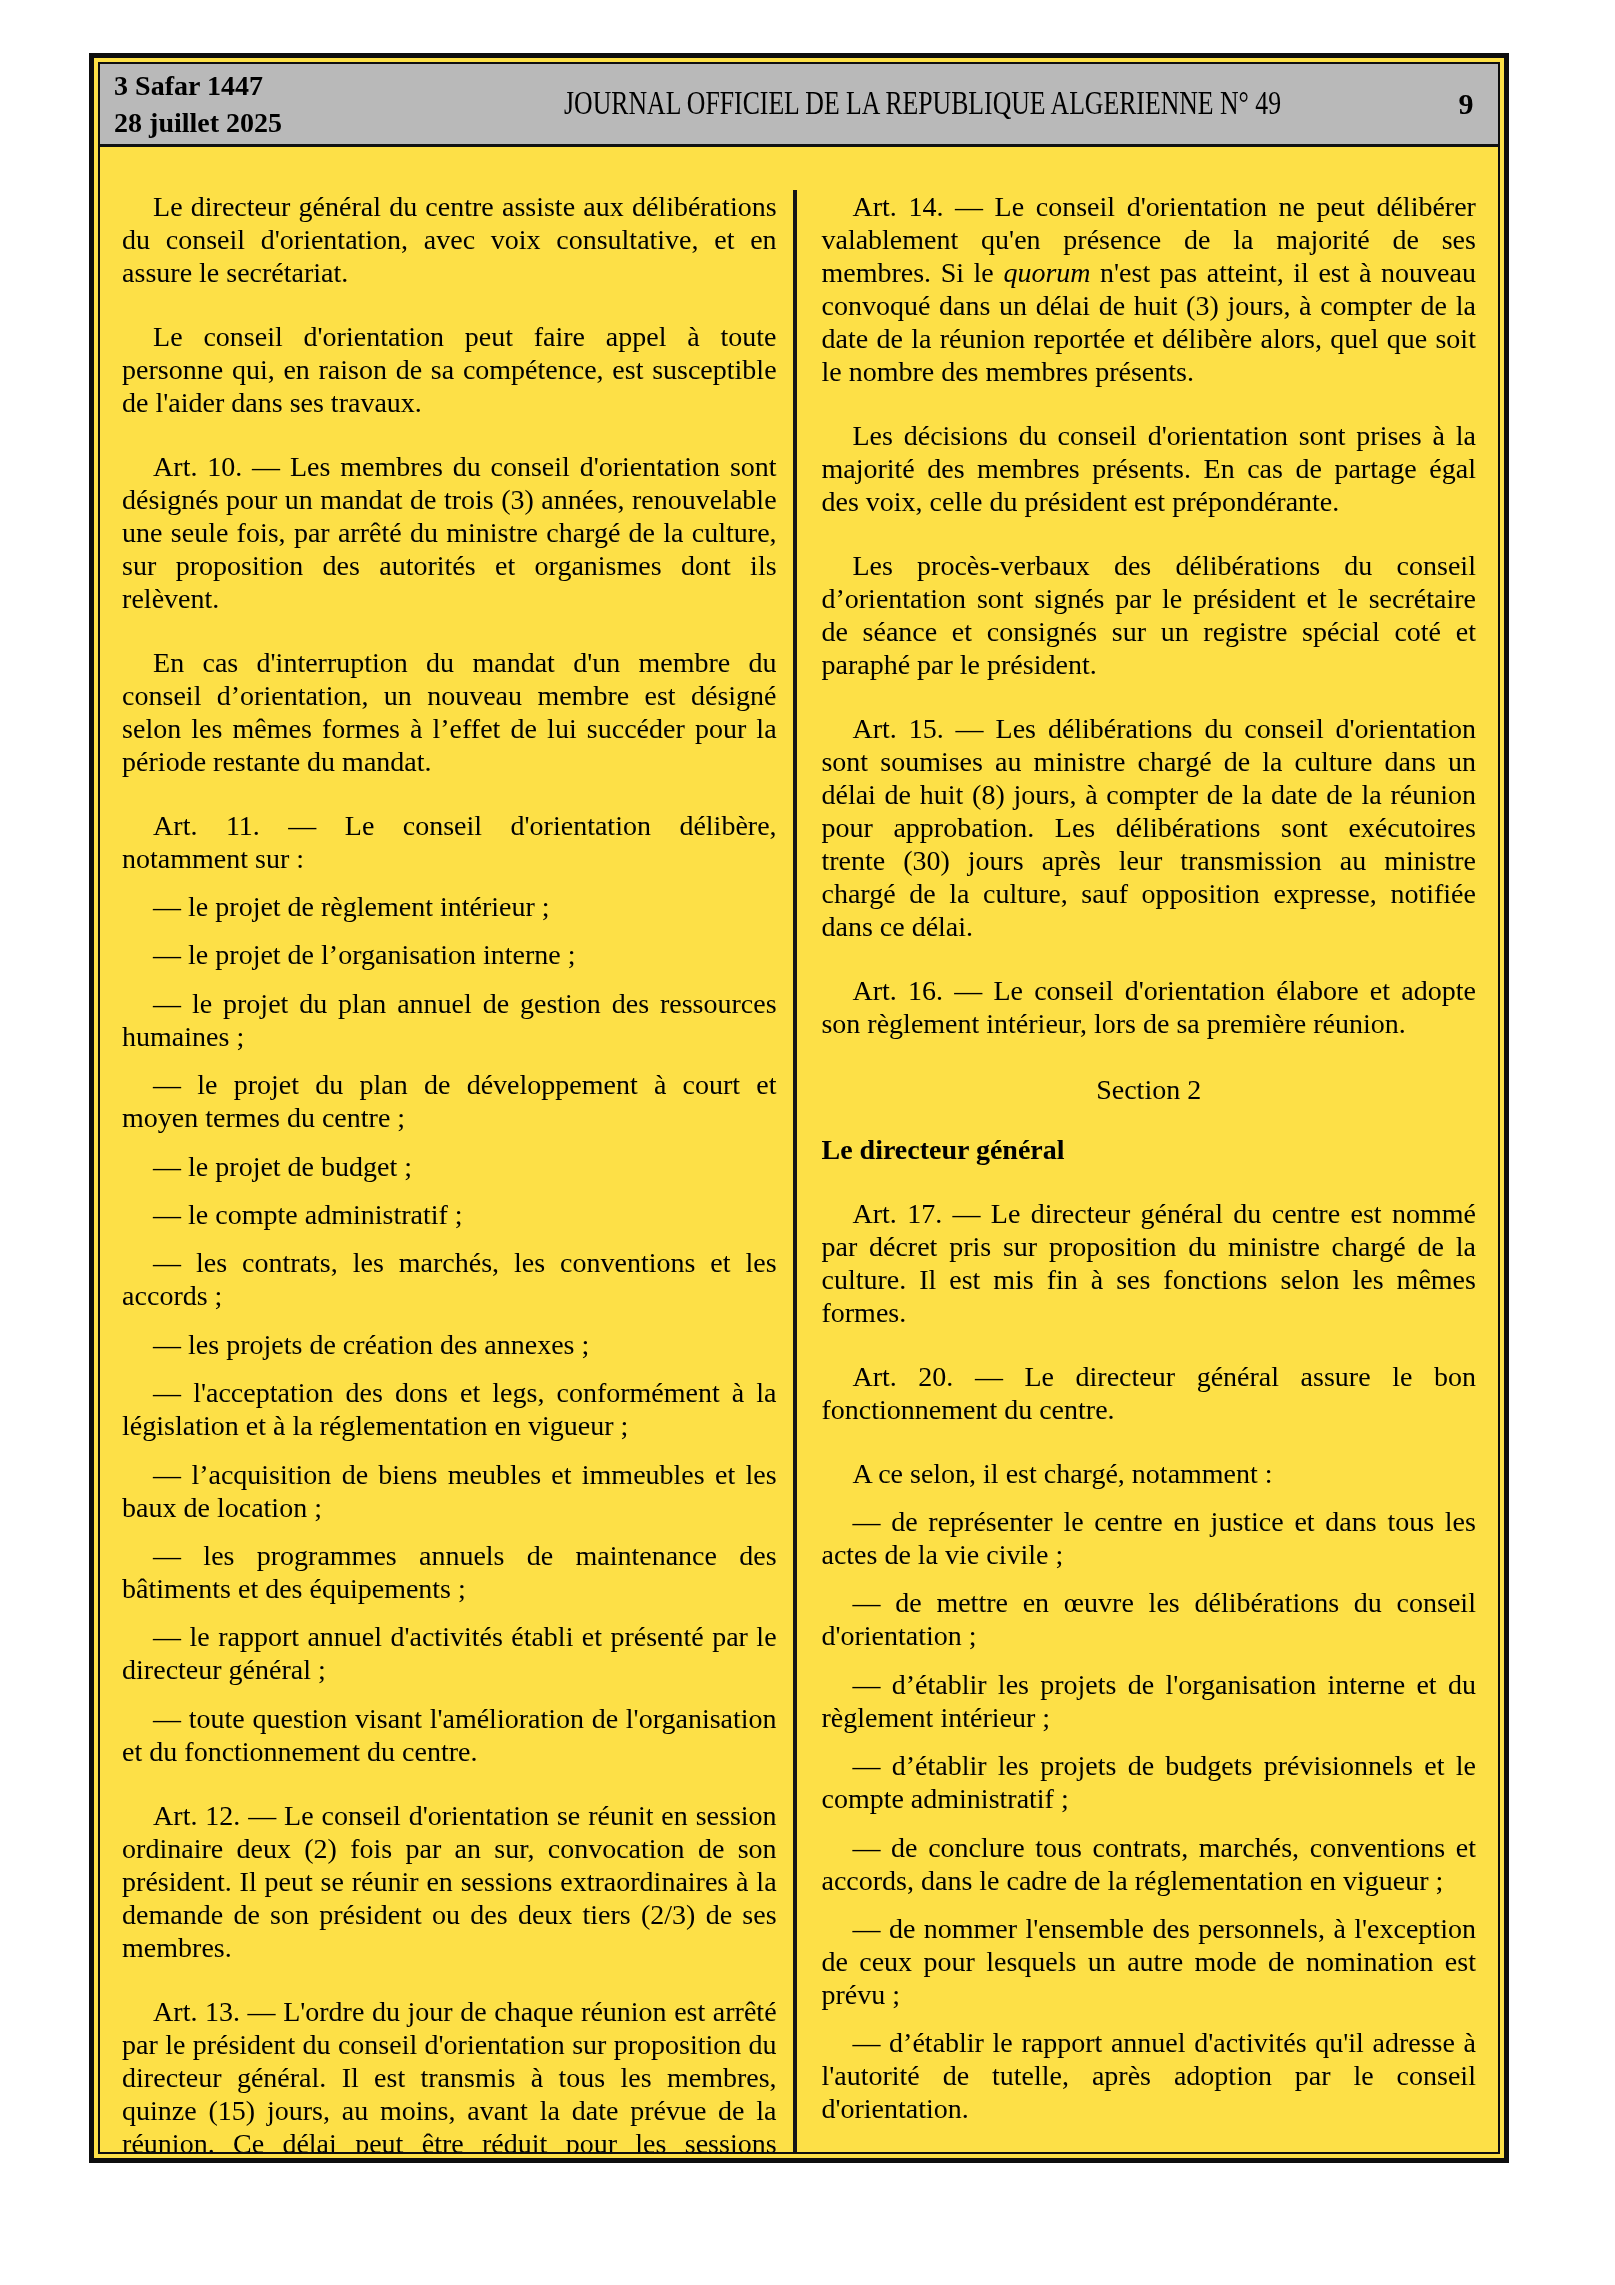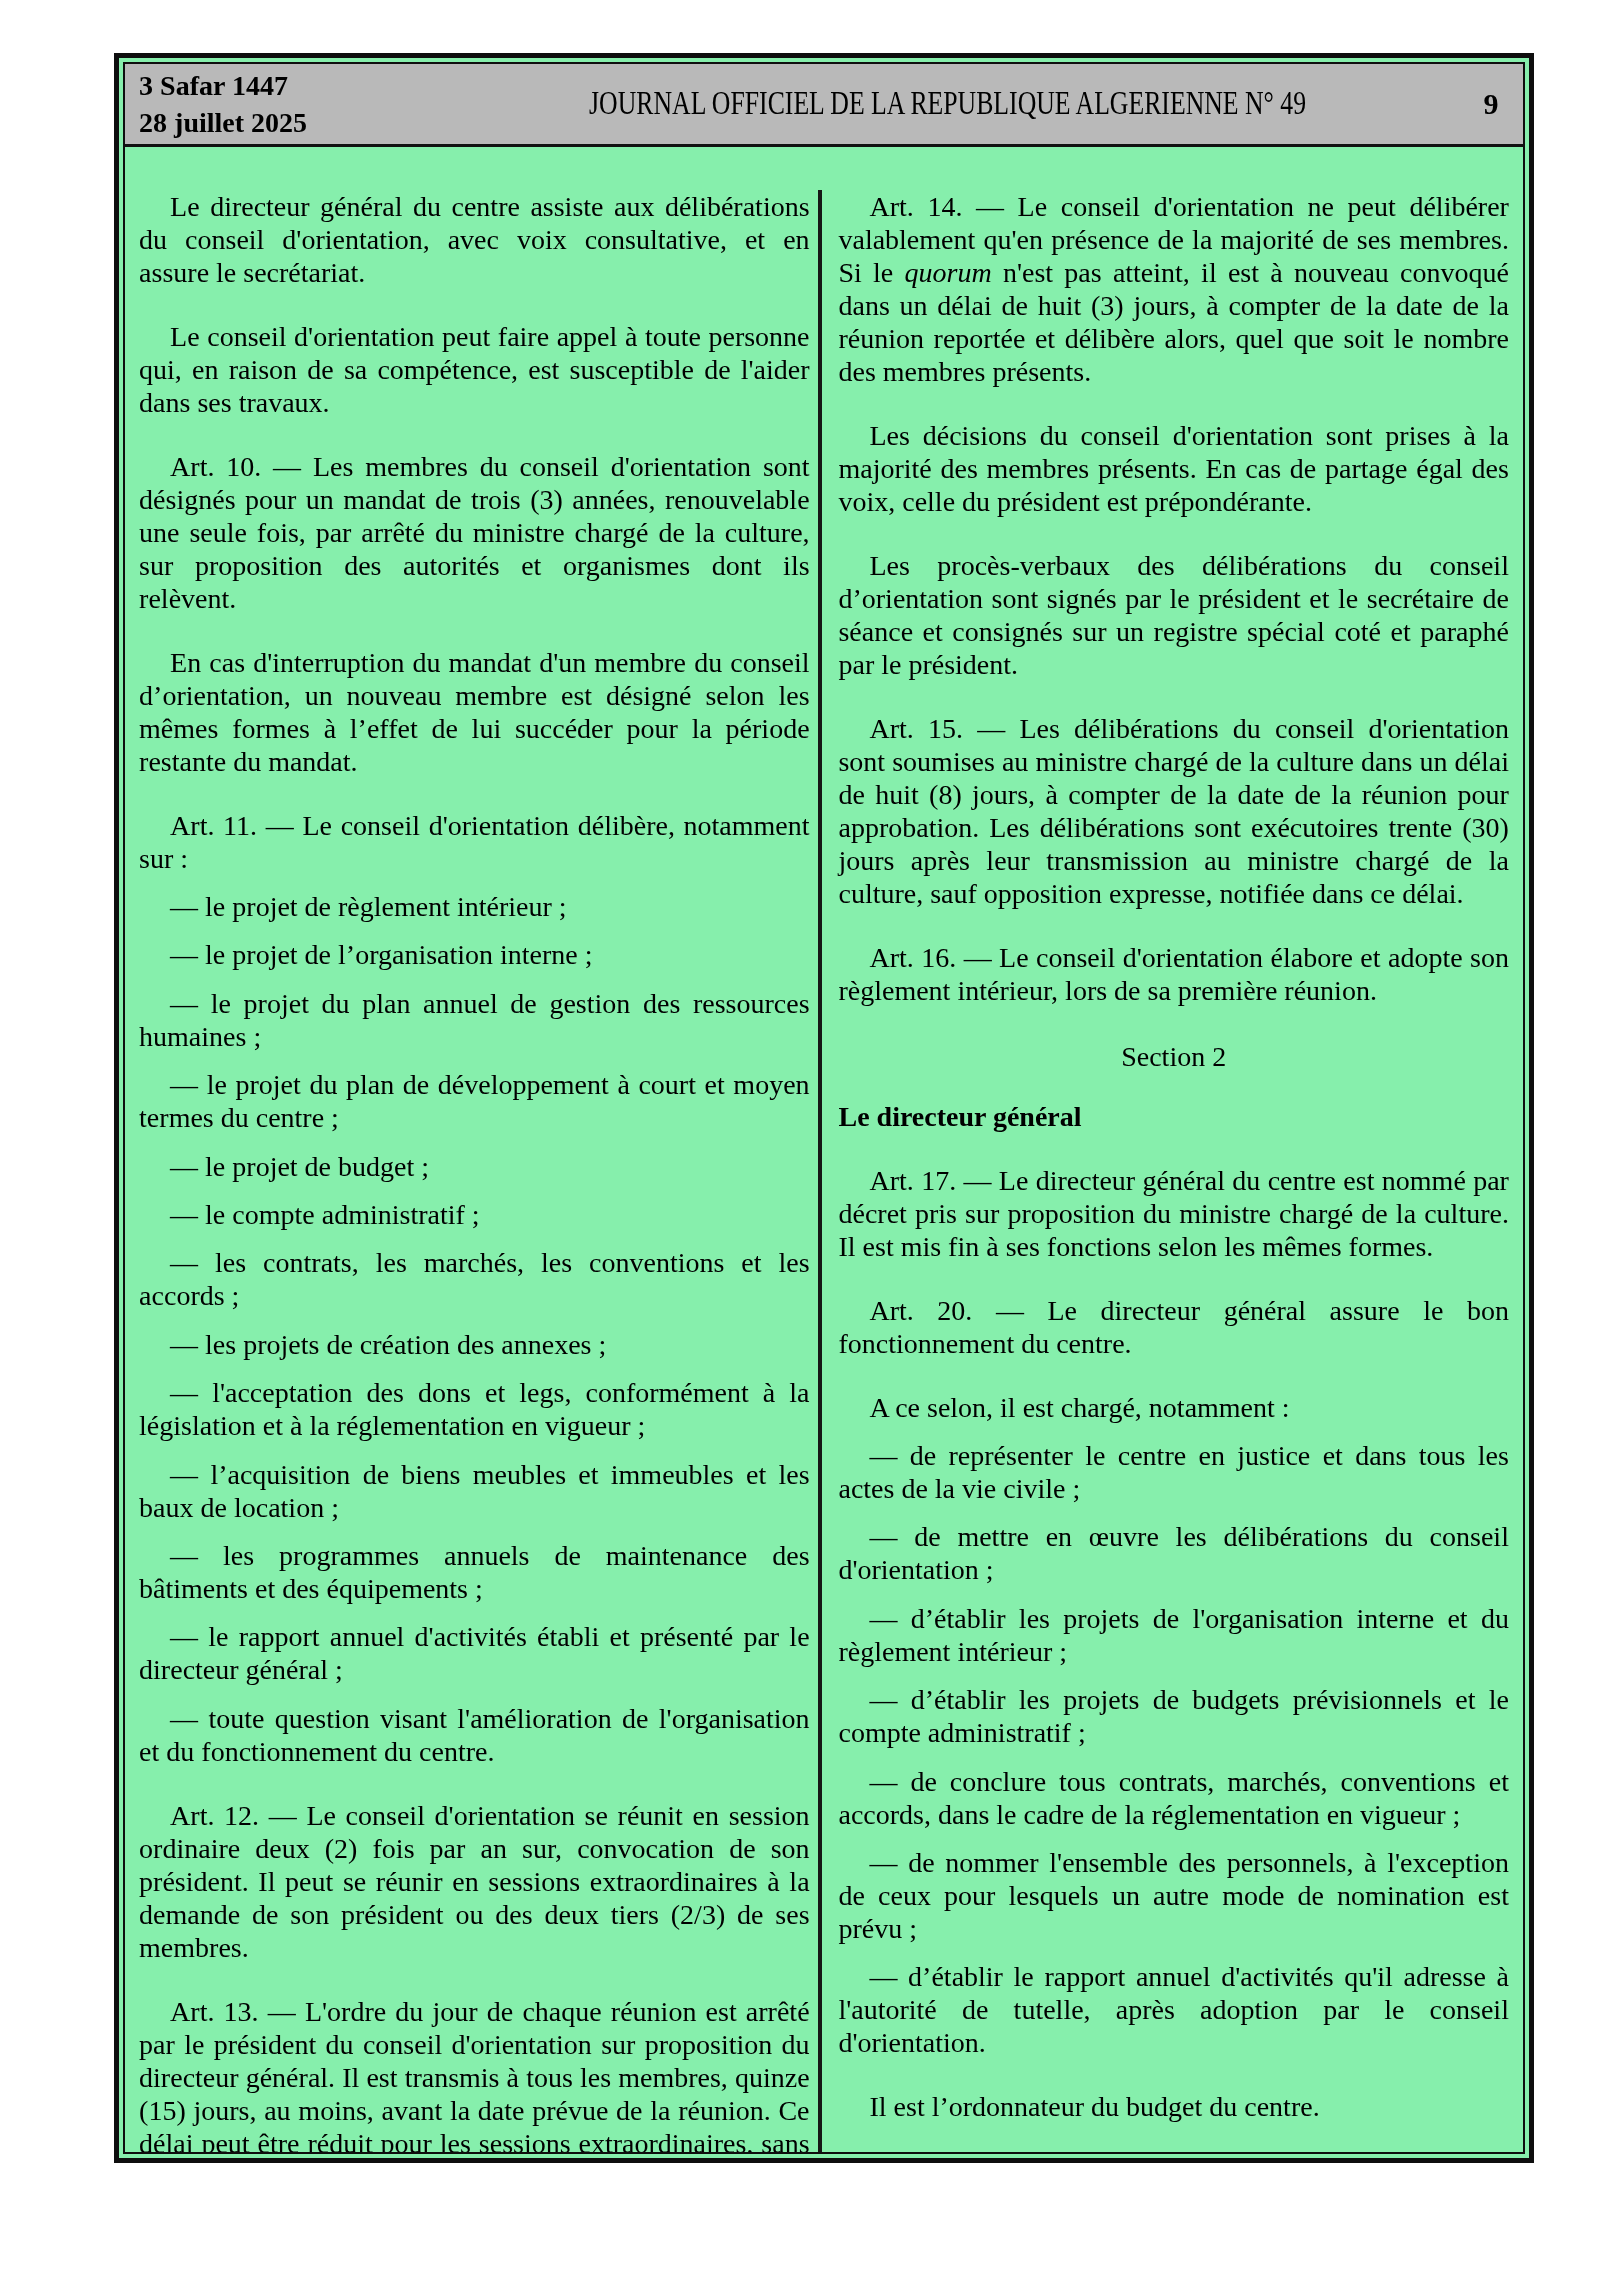--- a/index.html
+++ b/index.html
@@ -9,28 +9,28 @@
   }
   body {
     width: 1616px;
     height: 2285px;
     position: relative;
     font-family: "Liberation Serif", serif;
     color: #000000;
   }
   .page-frame {
     position: absolute;
-    left: 114px;
+    left: 89px;
     top: 53px;
     width: 1420px;
     height: 2110px;
     box-sizing: border-box;
     border: 5.4px solid #0e0e0e;
     padding: 3.6px;
-    background: #86efac;
+    background: #fde047;
   }
   .page-frame-inner {
     box-sizing: border-box;
     border: 2.7px solid #0e0e0e;
     width: 100%;
     height: 100%;
     display: flex;
     flex-direction: column;
     overflow: hidden;
   }
@@ -81,21 +81,21 @@
     font-size: 28px;
     line-height: 33px;
   }
   .column-divider {
     flex: 0 0 4.5px;
     background: #161616;
     margin-left: 8.1px;
     margin-right: 16.3px;
   }
   .col p {
-    margin: 0;
+    margin: 8px;
     padding: 0;
   }
   .col p.paragraph {
     text-align: justify;
     text-indent: 31px;
     margin-top: 31px;
   }
   .col p.list-item {
     text-align: justify;
     text-indent: 31px;

